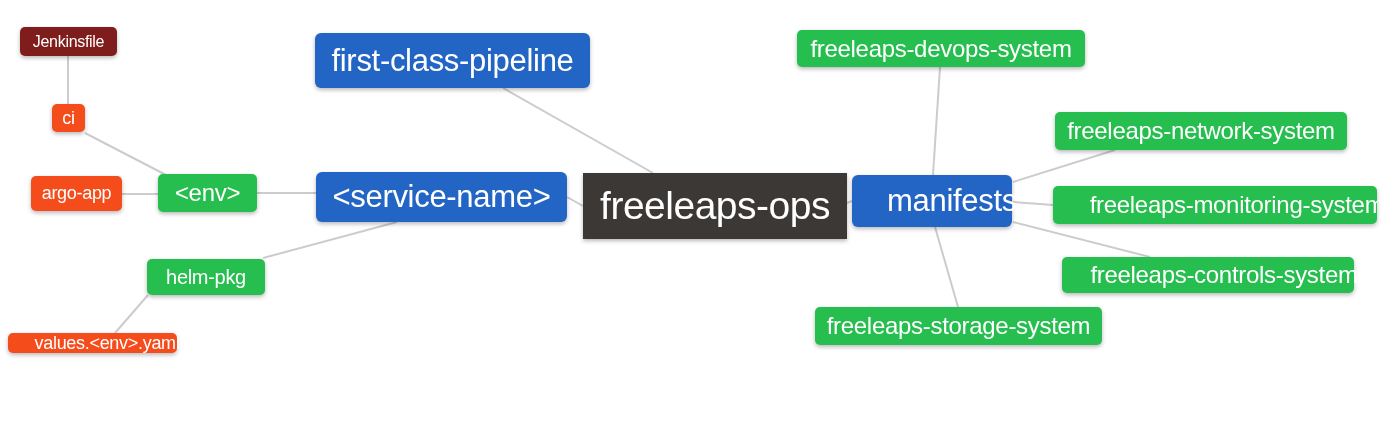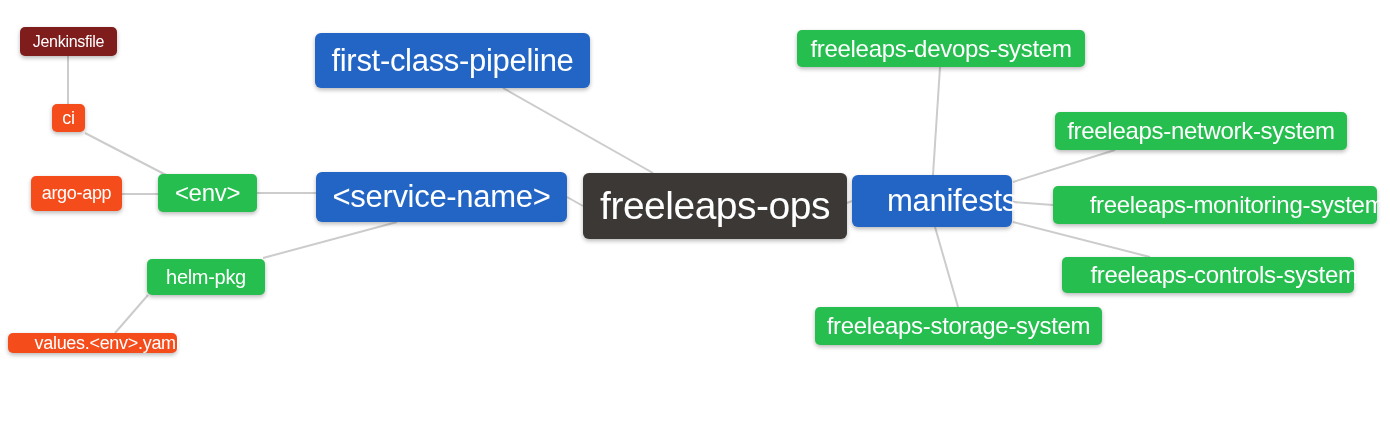--- a/index.html
+++ b/index.html
@@ -41,21 +41,21 @@
   }
   
   #n-jenkinsfile { left: 20px;   top: 27px;  width: 97px;  height: 29px; font-size: 16px; }
   #n-ci          { left: 52px;   top: 104px; width: 33px;  height: 28px; font-size: 18px; }
   #n-argo        { left: 31px;   top: 176px; width: 91px;  height: 35px; font-size: 18px; }
   #n-env         { left: 158px;  top: 174px; width: 99px;  height: 38px; font-size: 24px; }
   #n-helm        { left: 147px;  top: 259px; width: 118px; height: 36px; font-size: 20px; }
   #n-values      { left: 8px;    top: 333px; width: 169px; height: 20px; font-size: 18px; padding-left: 29px; }
   #n-pipeline    { left: 315px;  top: 33px;  width: 275px; height: 55px; font-size: 31px; border-radius: 6px; }
   #n-service     { left: 316px;  top: 172px; width: 251px; height: 50px; font-size: 31px; border-radius: 6px; }
-  #n-root        { left: 583px;  top: 173px; width: 264px; height: 66px; font-size: 39px; border-radius: 6px; letter-spacing: -0.5px; }
+  #n-root        { left: 583px;  top: 173px; width: 264px; height: 66px; font-size: 39px; border-radius: 0; letter-spacing: -0.5px; }
   #n-manifests   { left: 852px;  top: 175px; width: 160px; height: 52px; font-size: 31px; border-radius: 6px; padding-left: 40px; }
   #n-devops      { left: 797px;  top: 30px;  width: 288px; height: 37px; font-size: 24px; }
   #n-network     { left: 1055px; top: 112px; width: 292px; height: 38px; font-size: 24px; }
   #n-monitoring  { left: 1053px; top: 186px; width: 324px; height: 38px; font-size: 24px; }
   #n-controls    { left: 1062px; top: 257px; width: 292px; height: 36px; font-size: 24px; padding-left: 32px; }
   #n-storage     { left: 815px;  top: 307px; width: 287px; height: 38px; font-size: 24px; }
 </style>
 </head>
 <body>
 

